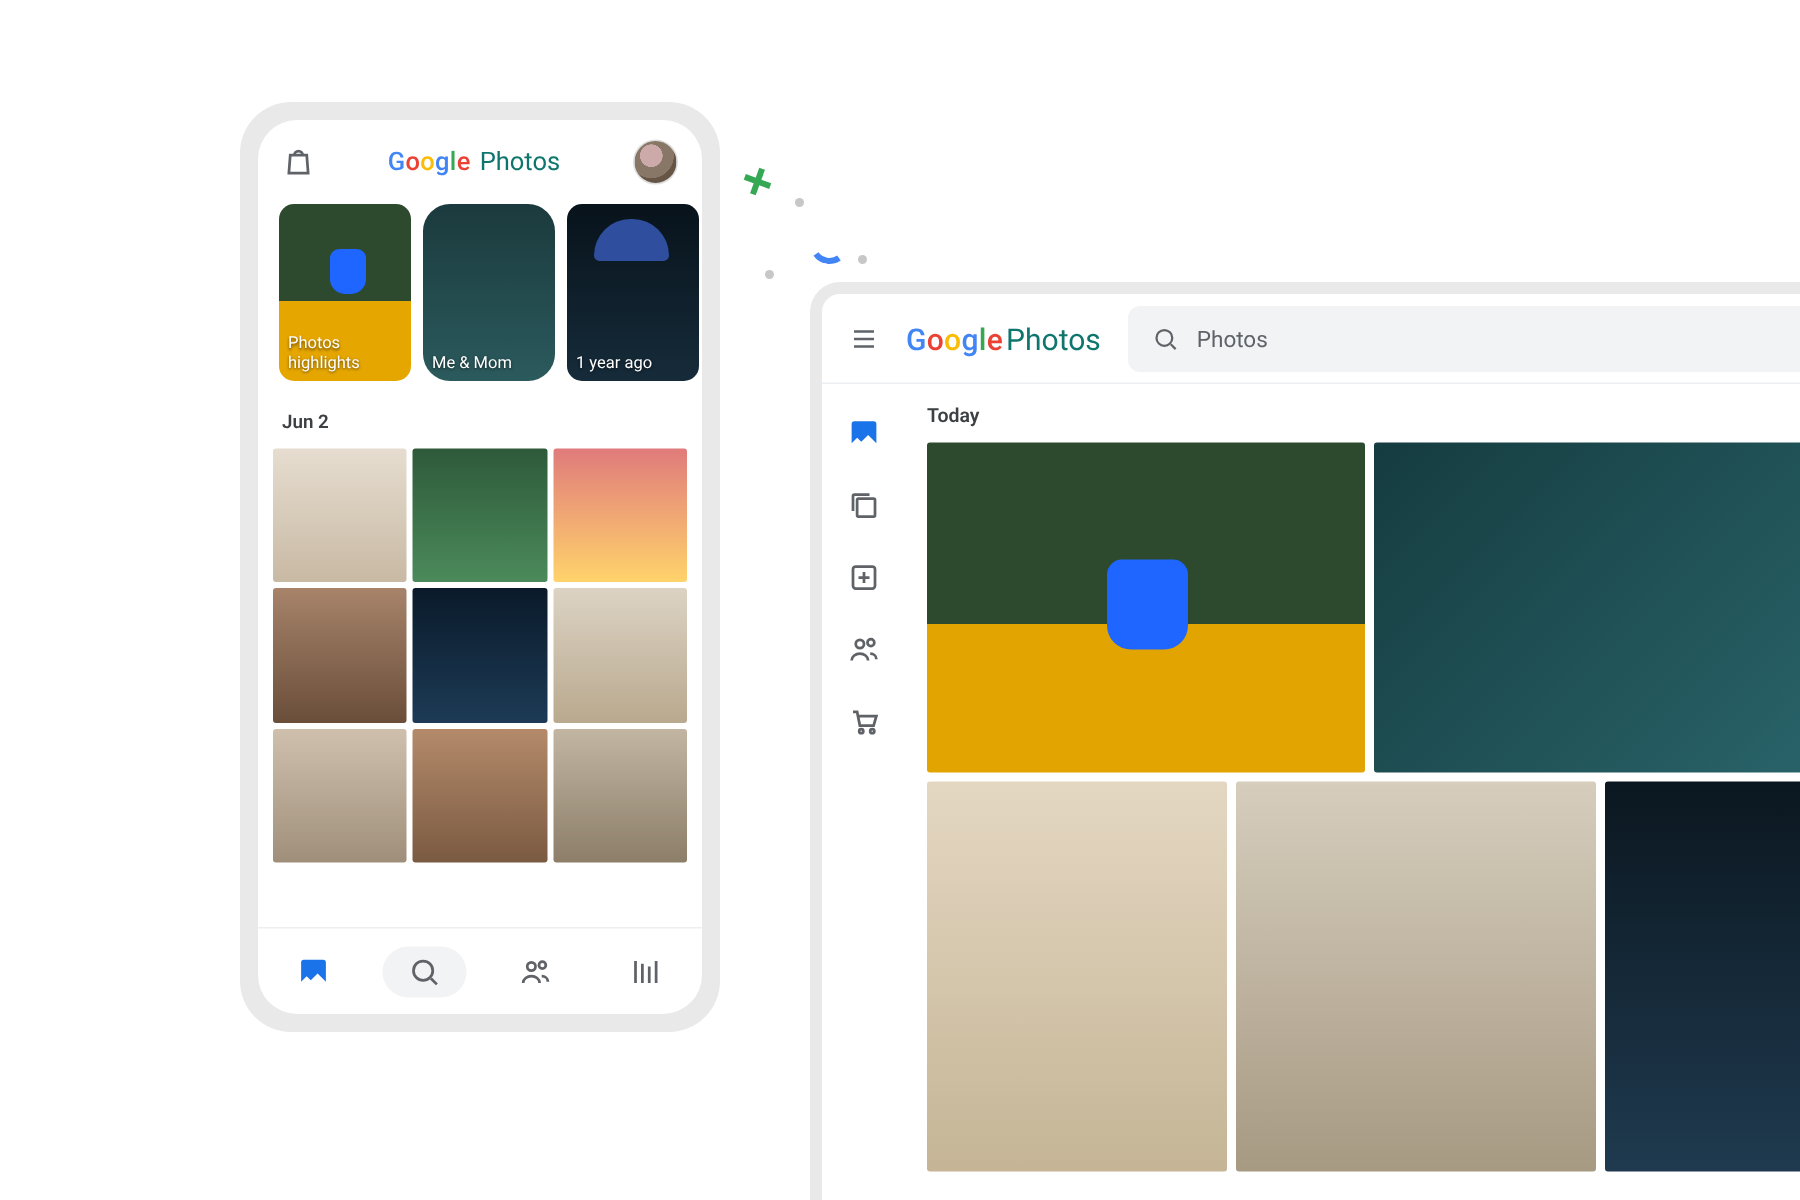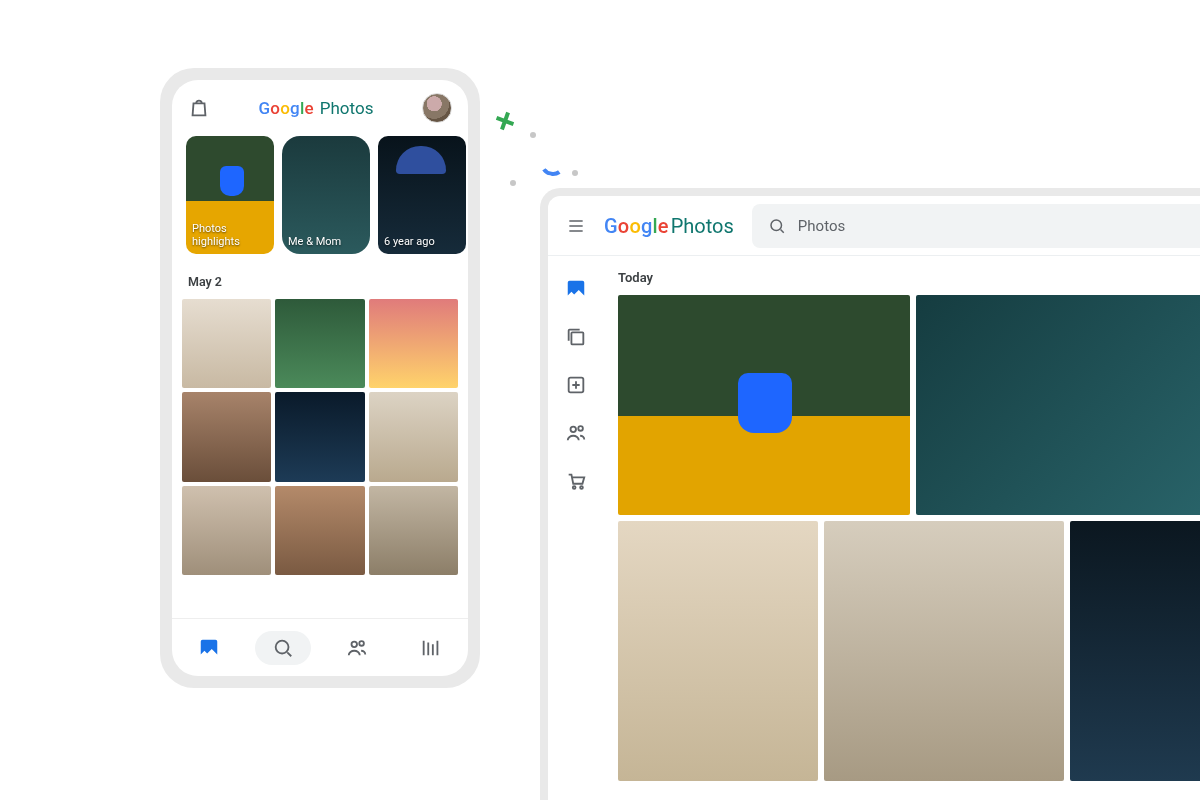--- a/index.html
+++ b/index.html
@@ -223,25 +223,25 @@
       </div>
 
       <div class="memories">
         <div class="mem mem1">
           <div class="caption">Photos highlights</div>
         </div>
         <div class="mem mem2">
           <div class="caption">Me &amp; Mom</div>
         </div>
         <div class="mem mem3">
-          <div class="caption">6 year ago</div>
-        </div>
-      </div>
-
-      <div class="date-label">May 2</div>
+          <div class="caption">1 year ago</div>
+        </div>
+      </div>
+
+      <div class="date-label">Jun 2</div>
 
       <div class="grid3">
         <div class="thumb t1"></div>
         <div class="thumb t2"></div>
         <div class="thumb t3"></div>
         <div class="thumb t4"></div>
         <div class="thumb t5"></div>
         <div class="thumb t6"></div>
         <div class="thumb t7"></div>
         <div class="thumb t8"></div>

